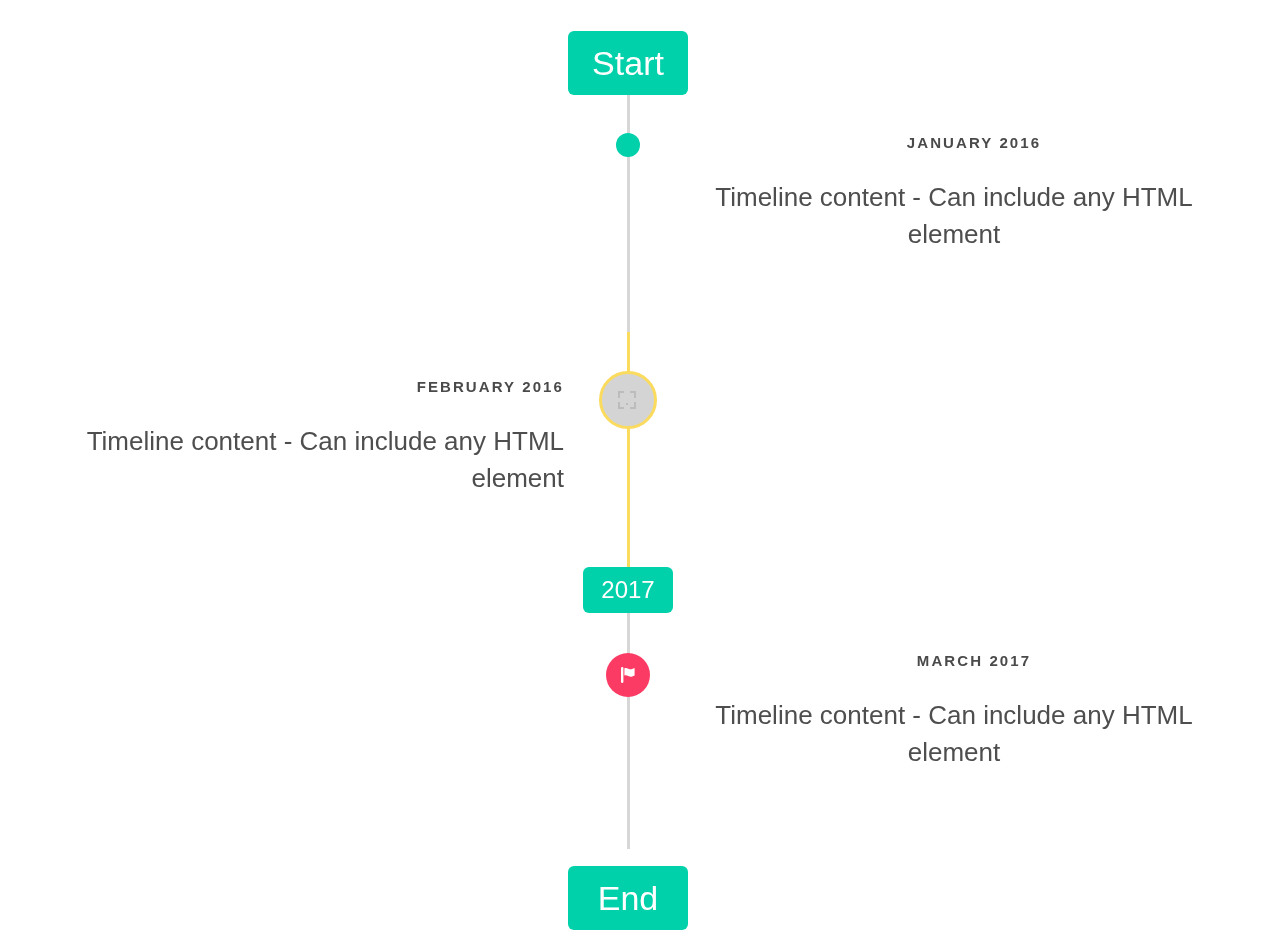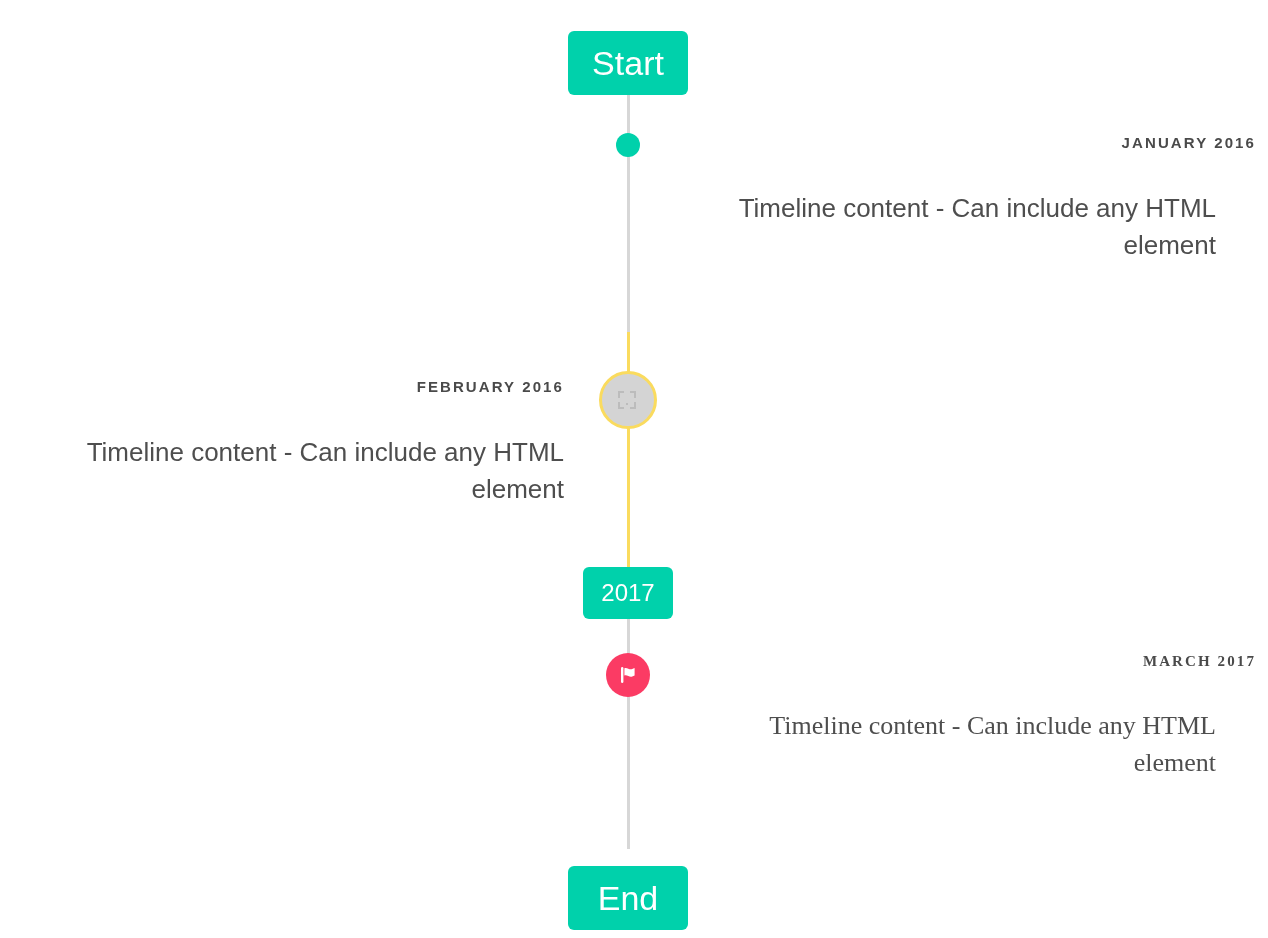--- a/index.html
+++ b/index.html
@@ -49,58 +49,58 @@
   .cap-badge.big {
     top: 31px;
     width: 120px;
     height: 64px;
     font-size: 34px;
   }
   .cap-badge.big.at-end { top: 849px; margin-top: 17px; }
   .cap-badge.mid {
     top: 567px;
     width: 90px;
-    height: 52px;
+    height: 46px;
     font-size: 24px;
   }
 
   
   .tl-row {
     position: absolute;
     left: 0;
     width: 1268px;
     display: flex;
   }
   .tl-row.row-jan { top: 128px; }
   .tl-row.row-feb { top: 372px; }
-  .tl-row.row-mar { top: 646px; font-family: Liberation Serif, serif; }
+  .tl-row.row-mar { top: 646px; }
 
   .side {
     width: 628px;
     padding: 0 0 0 0;
   }
   .side.left  { text-align: right; padding-right: 64px; }
-  .side.right { text-align: right;  padding-left: 64px; }
+  .side.right { text-align: center;  padding-left: 64px; }
   .side.empty { visibility: hidden; }
 
   .entry-date {
     font-size: 15px;
     font-weight: bold;
     letter-spacing: 2.1px;
     color: #4a4a4a;
     text-transform: uppercase;
     line-height: 1.2;
     margin-top: 6px;
   }
   .entry-body {
     font-size: 26px;
     font-weight: 400;
     color: #4e4e4e;
     line-height: 1.42;
-    margin-top: 38px;
+    margin-top: 27px;
     max-width: 524px;
   }
   .side.left .entry-body { margin-left: auto; }
 
   
   .marker {
     position: absolute;
     left: 628px;
     transform: translate(-50%, -50%);
     z-index: 5;

